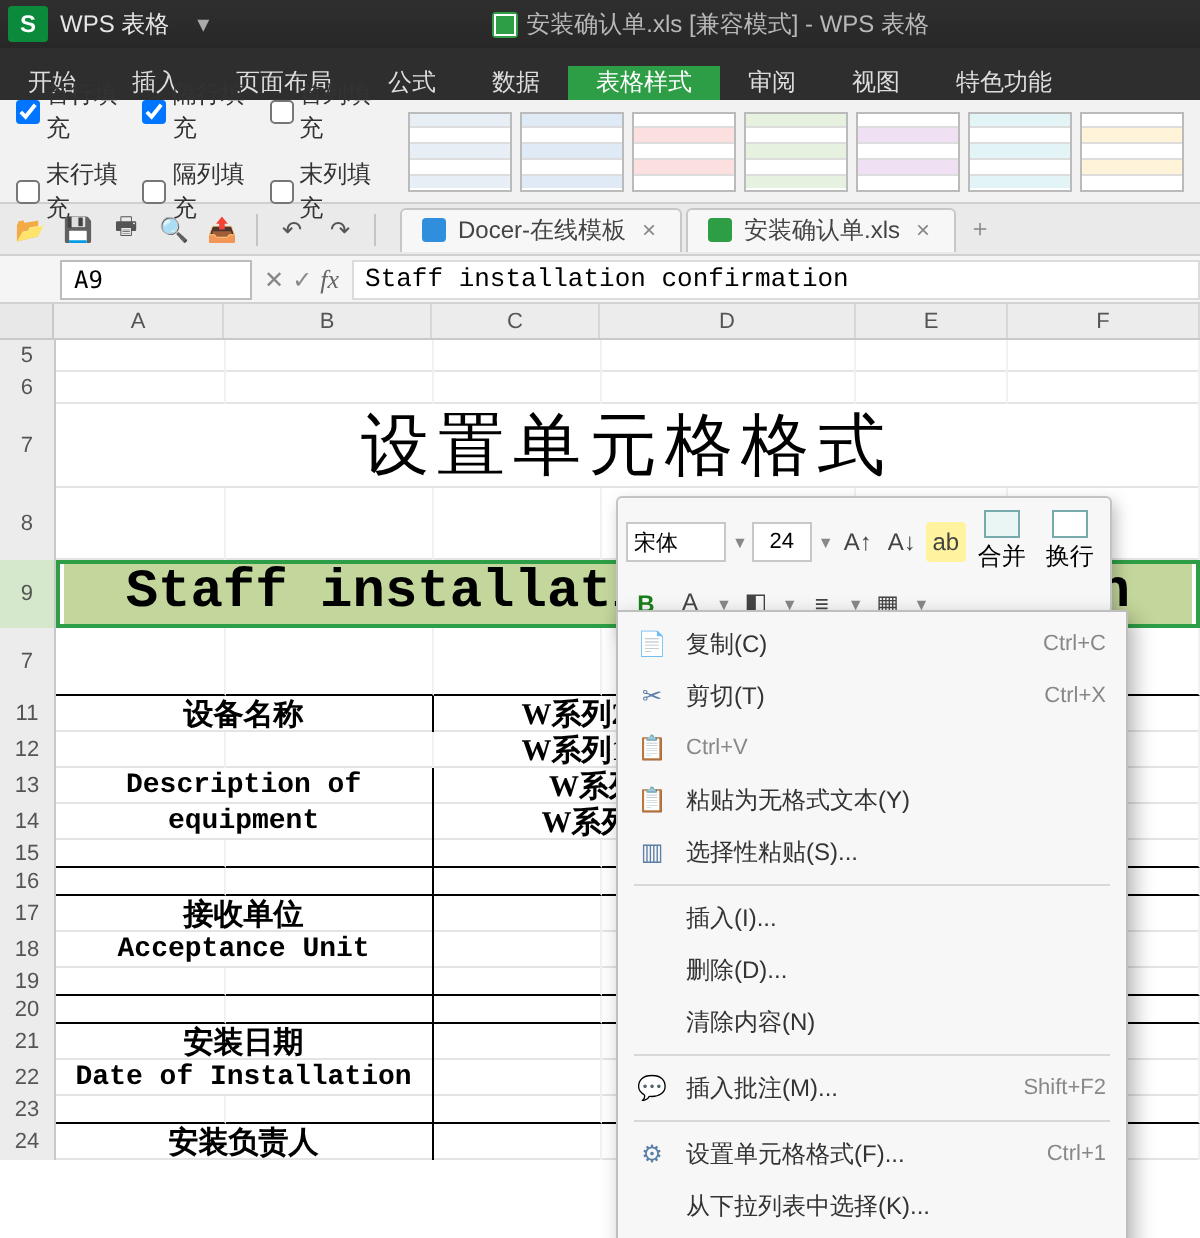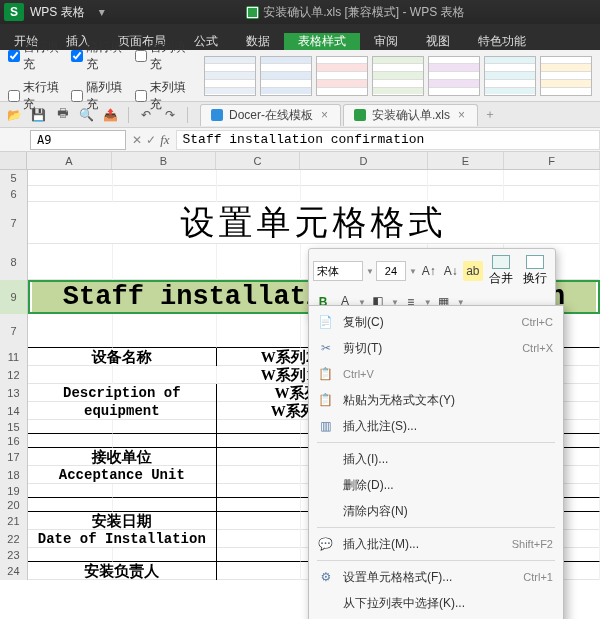--- a/index.html
+++ b/index.html
@@ -485,21 +485,21 @@
     <div class="item">
       <span class="ic">📋</span>
       <span class="sc">Ctrl+V</span>
     </div>
     <div class="item">
       <span class="ic">📋</span>
       <span class="lbl">粘贴为无格式文本(Y)</span>
     </div>
     <div class="item">
       <span class="ic">▥</span>
-      <span class="lbl">插入批注(S)...</span>
+      <span class="lbl">选择性粘贴(S)...</span>
     </div>
     <div class="sep"></div>
     <div class="item">
       <span class="ic"></span>
       <span class="lbl">插入(I)...</span>
     </div>
     <div class="item">
       <span class="ic"></span>
       <span class="lbl">删除(D)...</span>
     </div>

